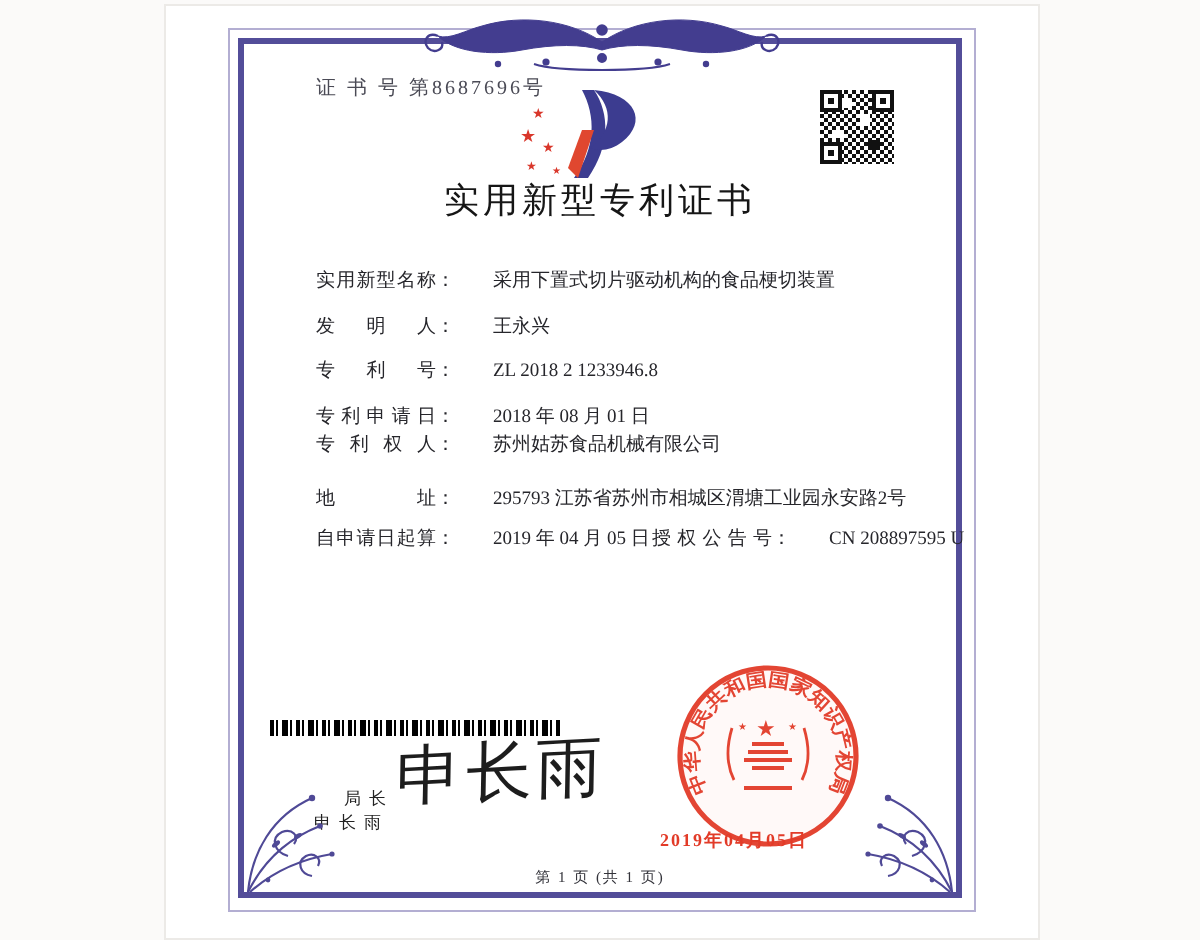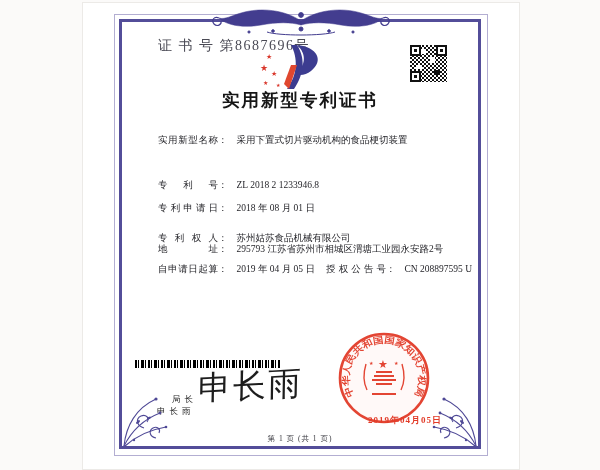--- a/index.html
+++ b/index.html
@@ -6,52 +6,52 @@
   #stage{position:relative;width:600px;height:470px;overflow:hidden;
          font-family:"Liberation Serif",serif;background:#fbfaf9;}
   #paper{position:absolute;left:82px;top:2px;width:436px;height:466px;
          background:#ffffff;border:1px solid #eceae7;}
   
   #frame-outer{position:absolute;left:114px;top:14px;width:372px;height:440px;
          border:1px solid #b3aed2;}
   #frame-inner{position:absolute;left:119px;top:19px;width:362px;height:430px;
          border:3px solid #534d99;box-sizing:border-box;}
   
-  #cert-no{position:absolute;left:158px;top:37px;font-size:14px;color:#4a4a55;
+  #cert-no{position:absolute;left:158px;top:37px;font-size:10px;color:#4a4a55;
          letter-spacing:1.5px;}
   #title{position:absolute;left:0;top:88px;width:600px;text-align:center;
-         font-size:17.5px;font-weight:700;letter-spacing:2px;color:#161616;}
+         font-size:17.5px;font-weight:400;letter-spacing:2px;color:#161616;}
   
   .frow{position:absolute;left:158px;width:330px;font-size:9.5px;color:#26262b;
         white-space:nowrap;}
   .flabel{display:inline-block;width:60px;text-align:justify;text-align-last:justify;
         vertical-align:top;}
   .fcolon{display:inline-block;}
-  .fval{margin-left:9px;}
+  .fval{margin-left:19px;}
   .pair2{position:absolute;left:168px;top:0;white-space:nowrap;font-family:Liberation Serif, serif;}
   
   #body-text{position:absolute;left:141px;top:276px;width:319px;font-size:9px;
         line-height:11.5px;color:#2b2b30;text-align:justify;}
   #body-text p{margin:0;text-indent:2em;}
   
   #barcode{position:absolute;left:135px;top:360px;width:146px;height:8px;
         background:repeating-linear-gradient(90deg,#000 0 2px,#fff 2px 3px,#000 3px 4px,
         #fff 4px 6px,#000 6px 9px,#fff 9px 10px,#000 10px 11px,#fff 11px 13px);}
   
   #director-label{position:absolute;left:172px;top:394px;font-size:8.5px;
         letter-spacing:4px;color:#222;}
   #director-name{position:absolute;left:157px;top:406px;font-size:8.5px;
         letter-spacing:4px;color:#222;}
   #signature{position:absolute;left:198px;top:364px;font-size:33px;color:#1d1d1d;
         transform:rotate(-3deg) skewX(-4deg);letter-spacing:2px;
         font-family:"DejaVu Serif",serif;}
   
   #seal{position:absolute;left:336px;top:330px;width:96px;height:96px;
         mix-blend-mode:multiply;opacity:.95;}
-  #seal-date{position:absolute;left:330px;top:414px;width:112px;text-align:right;
+  #seal-date{position:absolute;left:330px;top:414px;width:112px;text-align:left;
         font-size:9px;letter-spacing:1px;color:#e23b28;font-weight:600;}
   
   #page-no{position:absolute;left:240px;top:434px;width:120px;text-align:center;
         font-size:7.5px;color:#33333a;letter-spacing:1px;}
   .corner{position:absolute;width:56px;height:54px;}
   #corner-left{left:122px;top:394px;}
   #corner-right{left:422px;top:394px;transform:scaleX(-1);}
   #top-ornament{position:absolute;left:205px;top:5px;width:192px;height:36px;}
   #logo{position:absolute;left:256px;top:43px;width:92px;height:50px;}
   #qr{position:absolute;left:408px;top:43px;width:41px;height:41px;}
@@ -121,27 +121,30 @@
       <rect x="4" y="30" width="7" height="7" fill="#fff"></rect>
       <rect x="6" y="32" width="3" height="3" fill="#111"></rect>
     </g>
   </svg>
 
   <div id="title">实用新型专利证书</div>
 
   <div class="frow" style="top:134px">
     <span class="flabel">实用新型名称</span><span class="fcolon">：</span><span class="fval">采用下置式切片驱动机构的食品梗切装置</span>
   </div>
+  <div class="frow" style="top:157px">
+    <span class="flabel">发明人</span><span class="fcolon">：</span><span class="fval">王永兴</span>
+  </div>
   <div class="frow" style="top:179px">
     <span class="flabel">专利号</span><span class="fcolon">：</span><span class="fval">ZL 2018 2 1233946.8</span>
   </div>
   <div class="frow" style="top:202px">
     <span class="flabel">专利申请日</span><span class="fcolon">：</span><span class="fval">2018 年 08 月 01 日</span>
   </div>
-  <div class="frow" style="top:232px">
+  <div class="frow" style="top:216px">
     <span class="flabel">专利权人</span><span class="fcolon">：</span><span class="fval">苏州姑苏食品机械有限公司</span>
   </div>
   <div class="frow" style="top:243px">
     <span class="flabel">地址</span><span class="fcolon">：</span><span class="fval">295793 江苏省苏州市相城区渭塘工业园永安路2号</span>
   </div>
   <div class="frow" style="top:263px">
     <span class="flabel">自申请日起算</span><span class="fcolon">：</span><span class="fval">2019 年 04 月 05 日</span>
     <span class="pair2"><span class="flabel">授权公告号</span><span class="fcolon">：</span><span class="fval">CN 208897595 U</span></span>
   </div>
 

